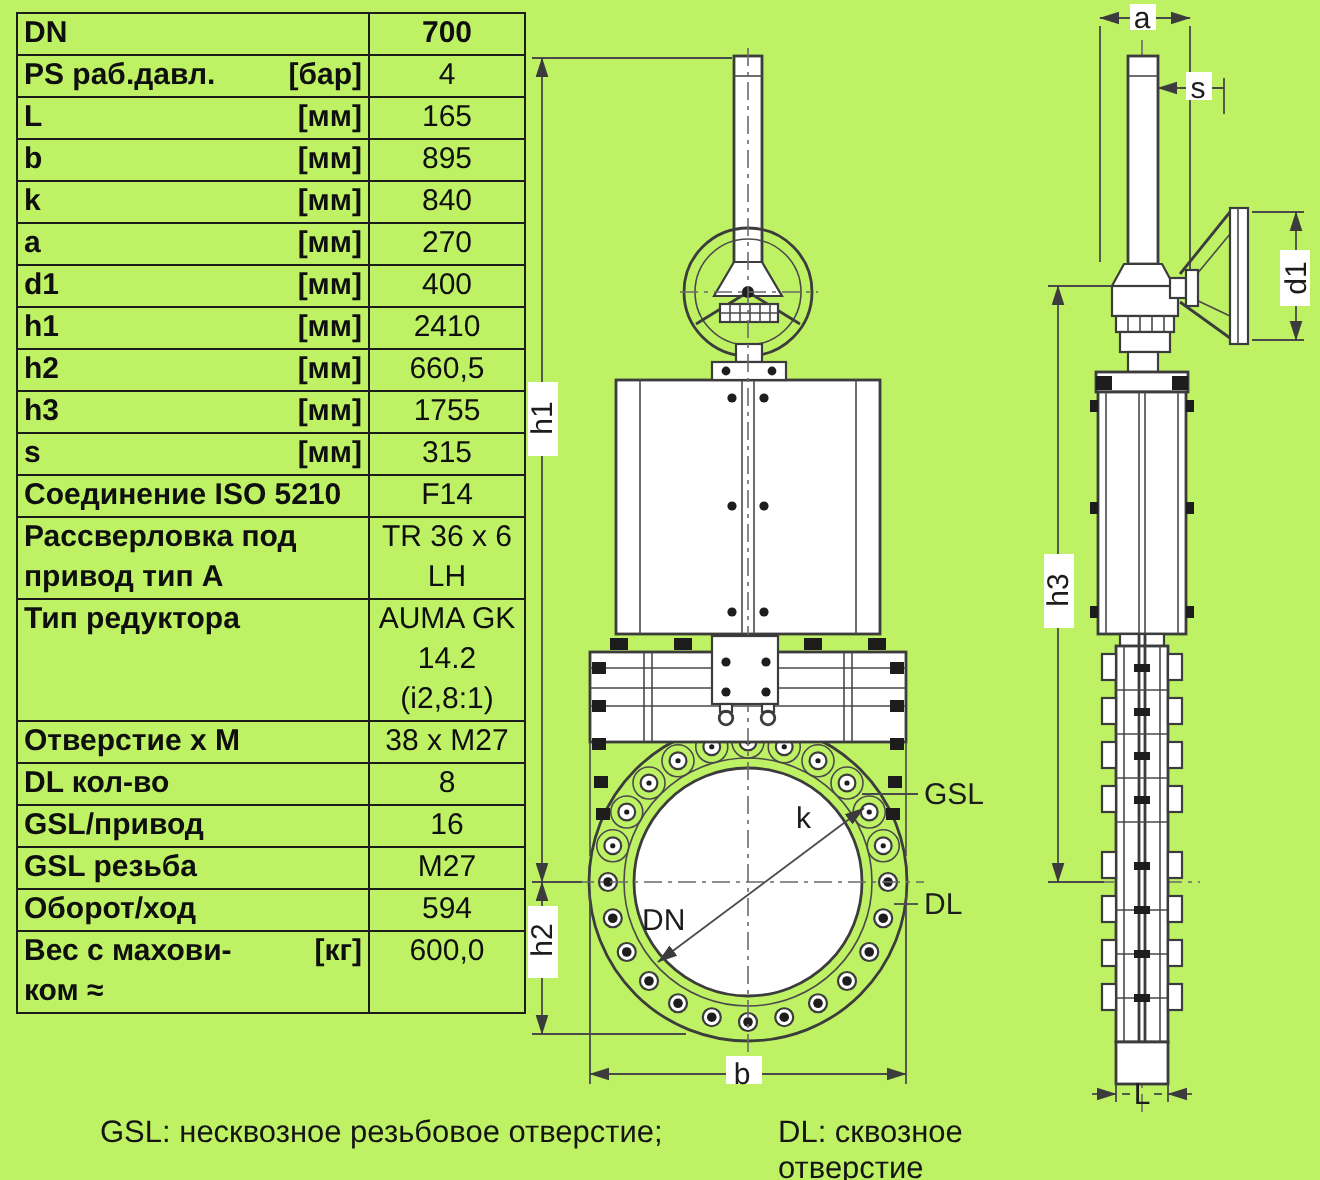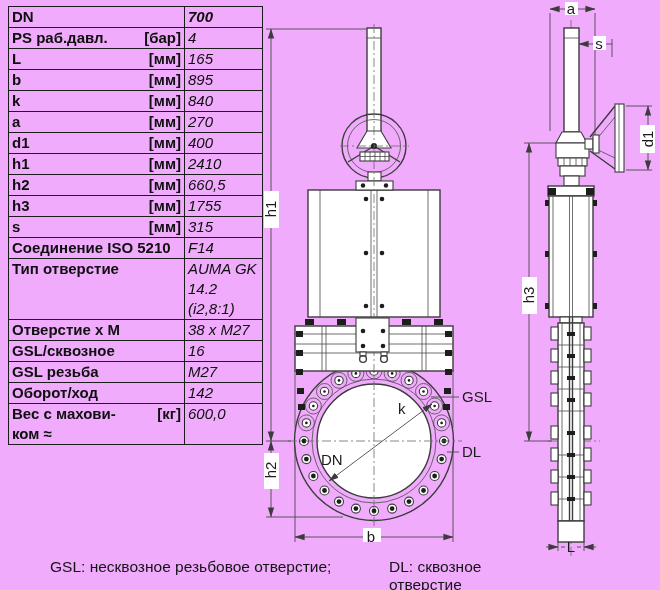--- a/index.html
+++ b/index.html
@@ -1,27 +1,27 @@
 <!DOCTYPE html>
 <html><head>
 <meta charset="utf-8">
 <style>
   html,body{margin:0;padding:0;background:#fff;}
-  .canvas{position:relative;width:660px;height:590px;background:#f0abfc;overflow:hidden;
+  .canvas{position:relative;width:660px;height:590px;background:#bef264;overflow:hidden;
           font-family:"Liberation Sans",sans-serif;color:#111;}
   
   table.spec{position:absolute;left:8px;top:6px;border-collapse:collapse;width:246px;
              table-layout:fixed;}
   table.spec td{border:1.5px solid #1c1c1c;font-size:15px;line-height:20px;
                 padding:0 3px;vertical-align:top;color:#0f0f0f;}
   td.lab{width:169px;font-weight:bold;}
   td.lab .cw{display:flex;justify-content:space-between;align-items:flex-start;}
   td.lab .t{white-space:pre-line;}
   td.lab .unit{white-space:nowrap;}
-  td.val{width:71px;white-space:pre-line;font-style:italic;}
+  td.val{width:71px;text-align:center;white-space:pre-line;}
   tr.hdr td{font-weight:bold;}
   
   svg.draw{position:absolute;left:0;top:0;}
   .ol{stroke:#3c3c3c;stroke-width:1.4;fill:none;}
   .thin{stroke:#4a4a4a;stroke-width:0.8;fill:none;}
   .dim{stroke:#4a4a4a;stroke-width:0.9;fill:none;}
   .cl{stroke:#6a6a6a;stroke-width:0.8;fill:none;stroke-dasharray:9 3 2 3;}
   .blk{fill:#1d1d1d;stroke:none;}
   .wf{fill:#fff;stroke:#3c3c3c;stroke-width:1.4;}
   .wf2{fill:#fff;stroke:#3c3c3c;stroke-width:1.1;}
@@ -143,41 +143,61 @@
             <div class="cw">
               <span class="t">Соединение ISO 5210</span>
               <span class="unit"></span>
             </div>
           </td>
           <td class="val">F14</td>
         </tr>
       <tr>
           <td class="lab">
             <div class="cw">
-              <span class="t">Тип отверстие</span>
+              <span class="t">Рассверловка под
+привод тип А</span>
+              <span class="unit"></span>
+            </div>
+          </td>
+          <td class="val">TR 36 x 6
+LH</td>
+        </tr>
+      <tr>
+          <td class="lab">
+            <div class="cw">
+              <span class="t">Тип редуктора</span>
               <span class="unit"></span>
             </div>
           </td>
           <td class="val">AUMA GK
 14.2
 (i2,8:1)</td>
         </tr>
       <tr>
           <td class="lab">
             <div class="cw">
               <span class="t">Отверстие х М</span>
               <span class="unit"></span>
             </div>
           </td>
           <td class="val">38 x M27</td>
         </tr>
       <tr>
           <td class="lab">
             <div class="cw">
-              <span class="t">GSL/сквозное</span>
+              <span class="t">DL кол-во</span>
+              <span class="unit"></span>
+            </div>
+          </td>
+          <td class="val">8</td>
+        </tr>
+      <tr>
+          <td class="lab">
+            <div class="cw">
+              <span class="t">GSL/привод</span>
               <span class="unit"></span>
             </div>
           </td>
           <td class="val">16</td>
         </tr>
       <tr>
           <td class="lab">
             <div class="cw">
               <span class="t">GSL резьба</span>
               <span class="unit"></span>
@@ -185,21 +205,21 @@
           </td>
           <td class="val">M27</td>
         </tr>
       <tr>
           <td class="lab">
             <div class="cw">
               <span class="t">Оборот/ход</span>
               <span class="unit"></span>
             </div>
           </td>
-          <td class="val">142</td>
+          <td class="val">594</td>
         </tr>
       <tr>
           <td class="lab">
             <div class="cw">
               <span class="t">Вес с махови-
 ком ≈</span>
               <span class="unit">[кг]</span>
             </div>
           </td>
           <td class="val">600,0</td>

